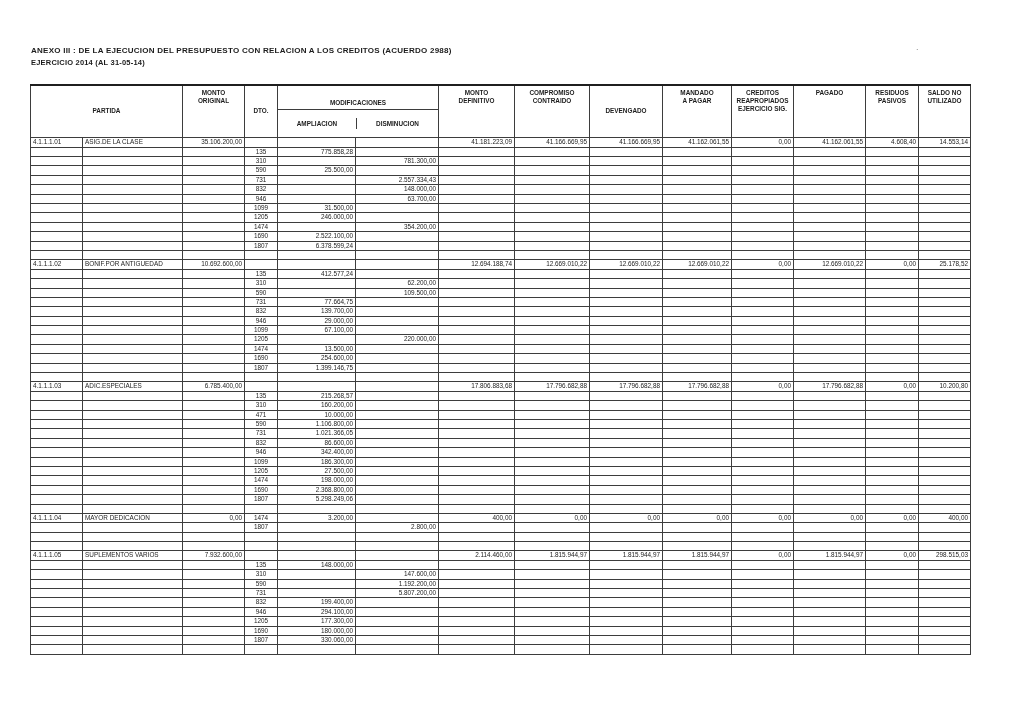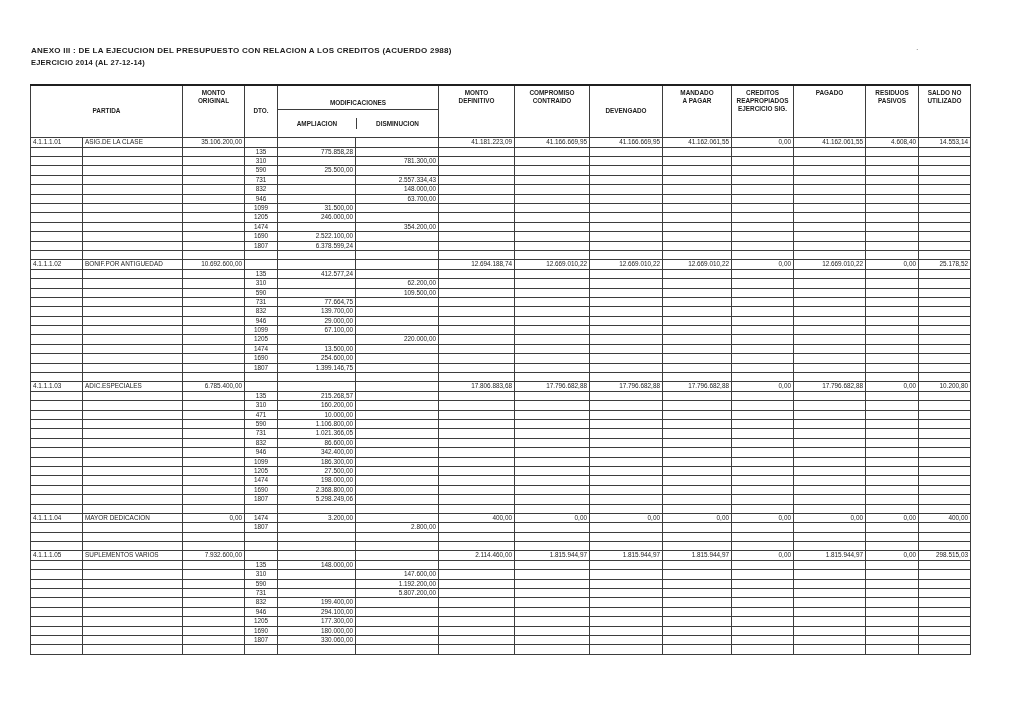--- a/index.html
+++ b/index.html
@@ -76,21 +76,21 @@
     padding-top:2px;
     font-weight:bold;
   }
 </style>
 </head>
 <body>
 
 <div class="page">
 
   <div class="title">ANEXO III : DE LA EJECUCION DEL PRESUPUESTO CON RELACION A LOS CREDITOS (ACUERDO 2988)</div>
-  <div class="subtitle">EJERCICIO 2014 (AL 27-12-14)</div>
+  <div class="subtitle">EJERCICIO 2014 (AL 31-05-14)</div>
   <div class="stray-mark">.</div>
 
   <table class="budget">
     <colgroup>
       <col style="width:52px">
         <col style="width:100px">
         <col style="width:62px">
         <col style="width:33px">
       <col style="width:78px">
         <col style="width:83px">

